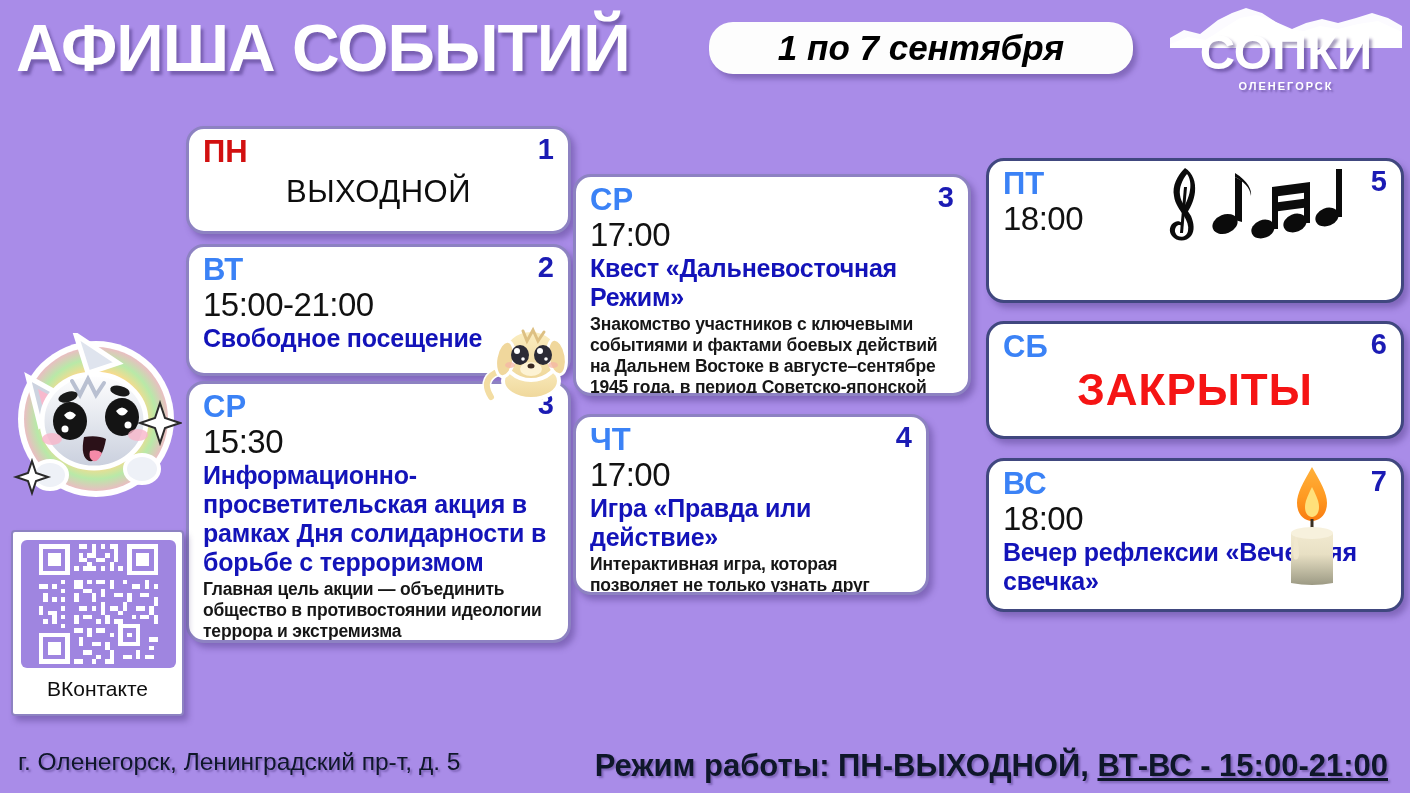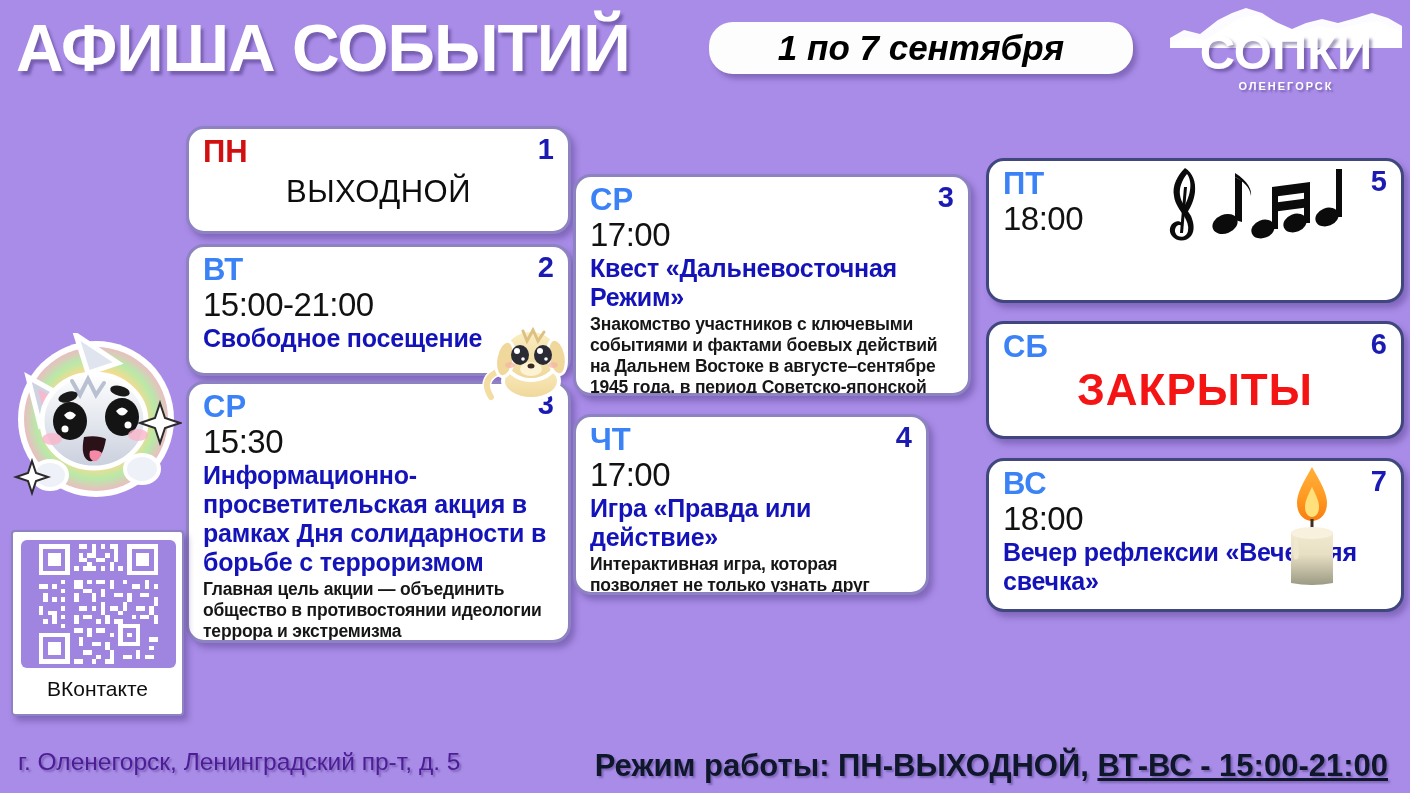--- a/index.html
+++ b/index.html
@@ -109,21 +109,21 @@
   }
   #qr-canvas { width:155px; height:128px; background:#9f85e0; border-radius:6px; display:block; }
   #qr-label {
     text-align:center; font-size:21px; font-weight:500; color:#0f0f0f;
     line-height:42px; letter-spacing:0px;
   }
 
   
   #footer-address {
     position:absolute; left:18px; top:748px;
-    font-size:24.5px; font-weight:500; color:#4c1d95;
+    font-size:24.5px; font-weight:500; color:#0f172a;
     text-shadow:2px 2px 2px rgba(60,40,110,.4); white-space:nowrap;
   }
   #footer-hours {
     position:absolute; right:22px; top:748px;
     font-size:31px; font-weight:700; color:#0f172a;
     text-shadow:2px 2px 2px rgba(60,40,110,.4); white-space:nowrap;
   }
   #footer-hours .ul { text-decoration:underline; }
 </style>
 </head>

